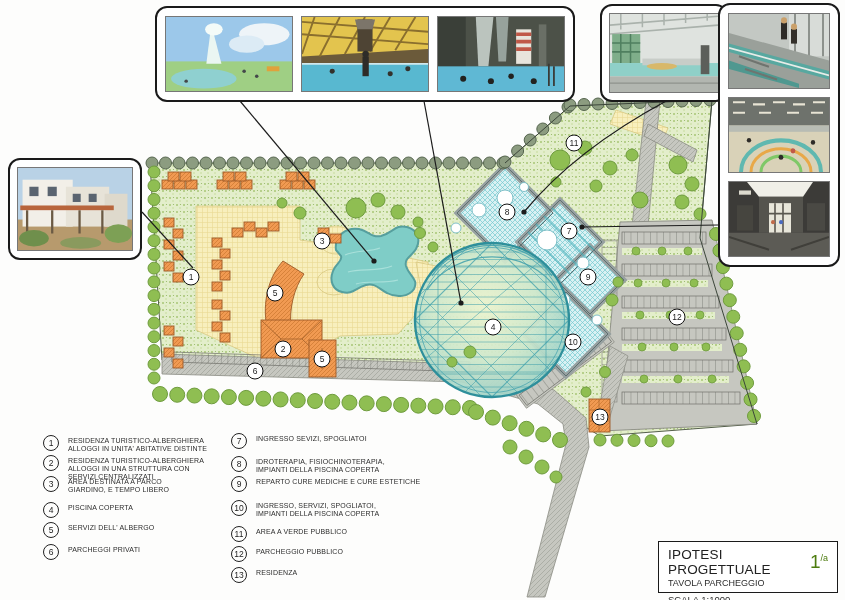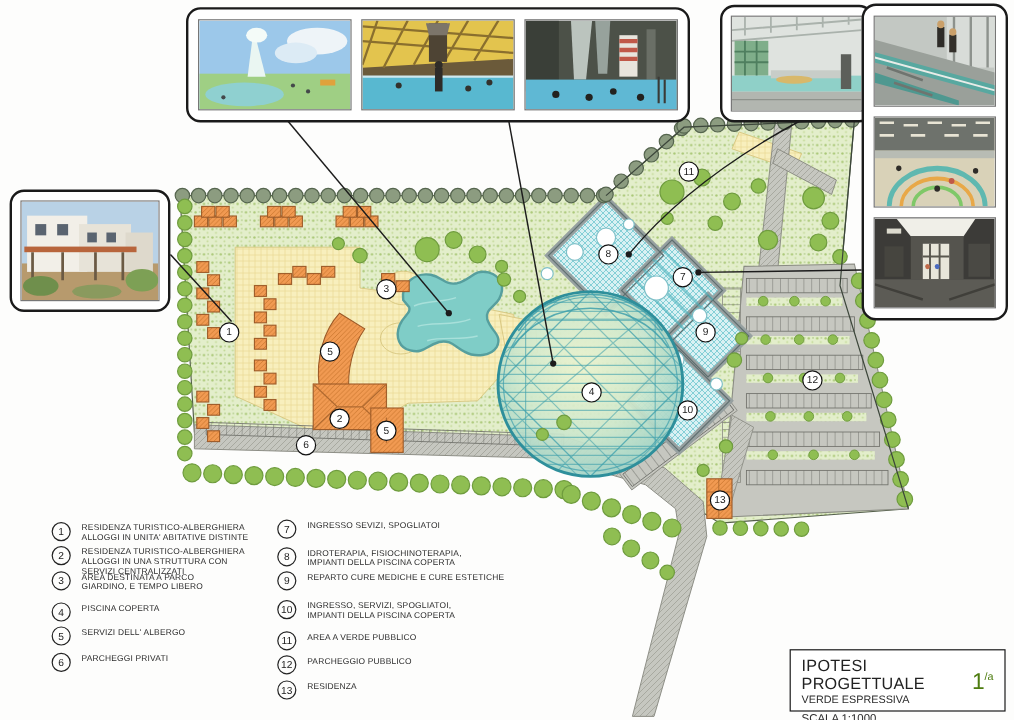--- a/index.html
+++ b/index.html
@@ -21,21 +21,21 @@
 
   
   .legend-item{position:absolute;display:flex;align-items:flex-start;z-index:6;}
   .lnum{flex:0 0 auto;width:14px;height:14px;border:1.4px solid #222;border-radius:50%;
         display:flex;align-items:center;justify-content:center;font-size:8.5px;margin-right:9px;}
   .ltxt{font-size:7px;line-height:1.15;letter-spacing:.15px;white-space:pre-line;color:#2c2c2c;padding-top:2px;}
 
   
   .titleblock{position:absolute;left:658px;top:541px;width:180px;height:52px;border:1.8px solid #1a1a1a;
               background:#fff;z-index:6;box-sizing:border-box;padding:5px 9px 0 9px;}
-  .tb-row1{display:flex;align-items:flex-end;justify-content:space-between;gap:30px;}
+  .tb-row1{display:flex;align-items:center;justify-content:space-between;gap:30px;}
   .tb-title{font-size:13.5px;letter-spacing:.2px;color:#222;}
   .tb-num{font-size:19px;line-height:.9;color:#4d7c0f;}
   .tb-num sup{font-size:9px;vertical-align:super;}
   .tb-sub{font-size:9px;color:#2c2c2c;margin-top:1px;}
   .tb-scale{font-size:9.5px;color:#2c2c2c;margin-top:6px;}
 </style>
 </head>
 <body>
 
 <div class="canvas">
@@ -664,17 +664,17 @@
     <span class="lnum">13</span>
     <span class="ltxt">RESIDENZA</span>
   </div>
     </div>
 
   <div class="titleblock">
     <div class="tb-row1">
       <span class="tb-title">IPOTESI PROGETTUALE</span>
       <span class="tb-num"><span>1</span><sup>/a</sup></span>
     </div>
-    <div class="tb-sub">VERDE ESPRESSIVA</div>
+    <div class="tb-sub">TAVOLA PARCHEGGIO</div>
     <div class="tb-scale">SCALA 1:1000</div>
   </div>
 
 </div>
 
 </body></html>

